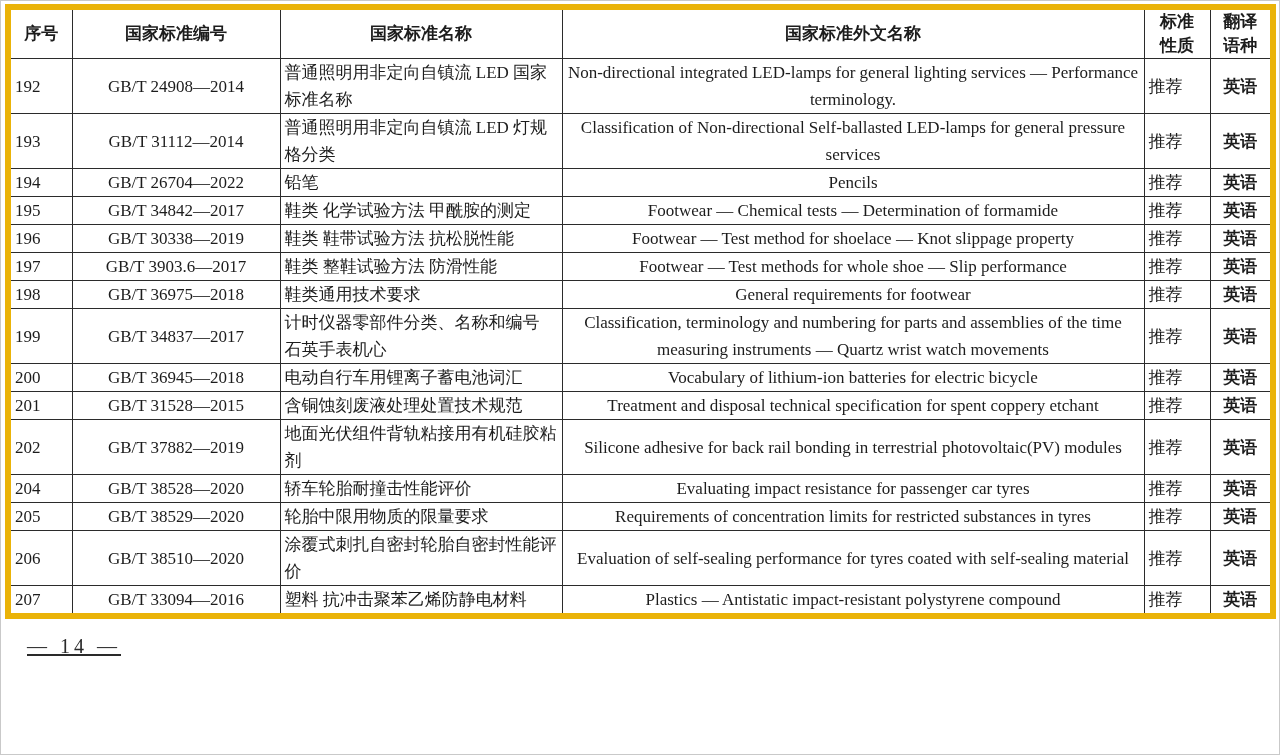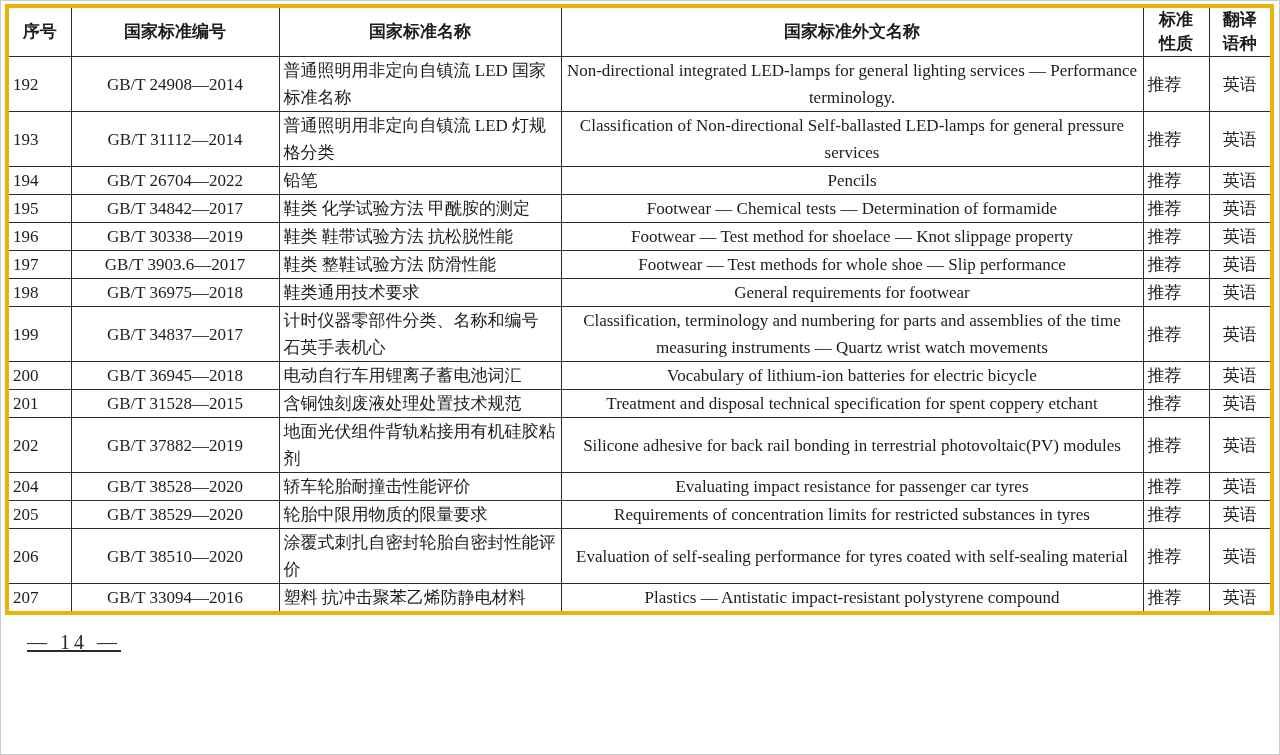--- a/index.html
+++ b/index.html
@@ -16,21 +16,21 @@
     box-sizing: border-box;
     background: #ffffff;
     border: 1px solid #c9c9c9;
     overflow: hidden;
   }
   table.standards {
     border-collapse: collapse;
     table-layout: fixed;
     width: 1266px;
     margin: 3px 0 11px 4px;
-    border: 4px solid #eab308;
+    border: 6px solid #eab308;
   }
   table.standards th,
   table.standards td {
     border: 1px solid #2b2b2b;
     box-sizing: border-box;
     overflow: hidden;
   }
   table.standards th {
     font-family: "Liberation Sans", "DejaVu Sans", sans-serif;
     font-weight: 700;
@@ -46,21 +46,21 @@
     line-height: 27px;
     height: 26px;
     vertical-align: middle;
     padding: 0 4px;
   }
   td.col-no     { text-align: left; }
   td.col-code   { text-align: center; }
   td.col-cn     { text-align: left; padding-left: 8px; padding-right: 6px; }
   td.col-en     { text-align: center; font-size: 16px; padding: 0 6px; }
   td.col-nature { font-size: 16px; }
-  td.col-lang   { text-align: center; font-size: 16px; }
+  td.col-lang   { text-align: center; font-size: 16px; font-weight: bold; }
   .page-footer {
     margin: 16px 0 0 26px;
     font-size: 20px;
     letter-spacing: 4px;
     color: #2a2a2a;
     text-decoration: underline;
   }
 </style>
 </head>
 <body>

